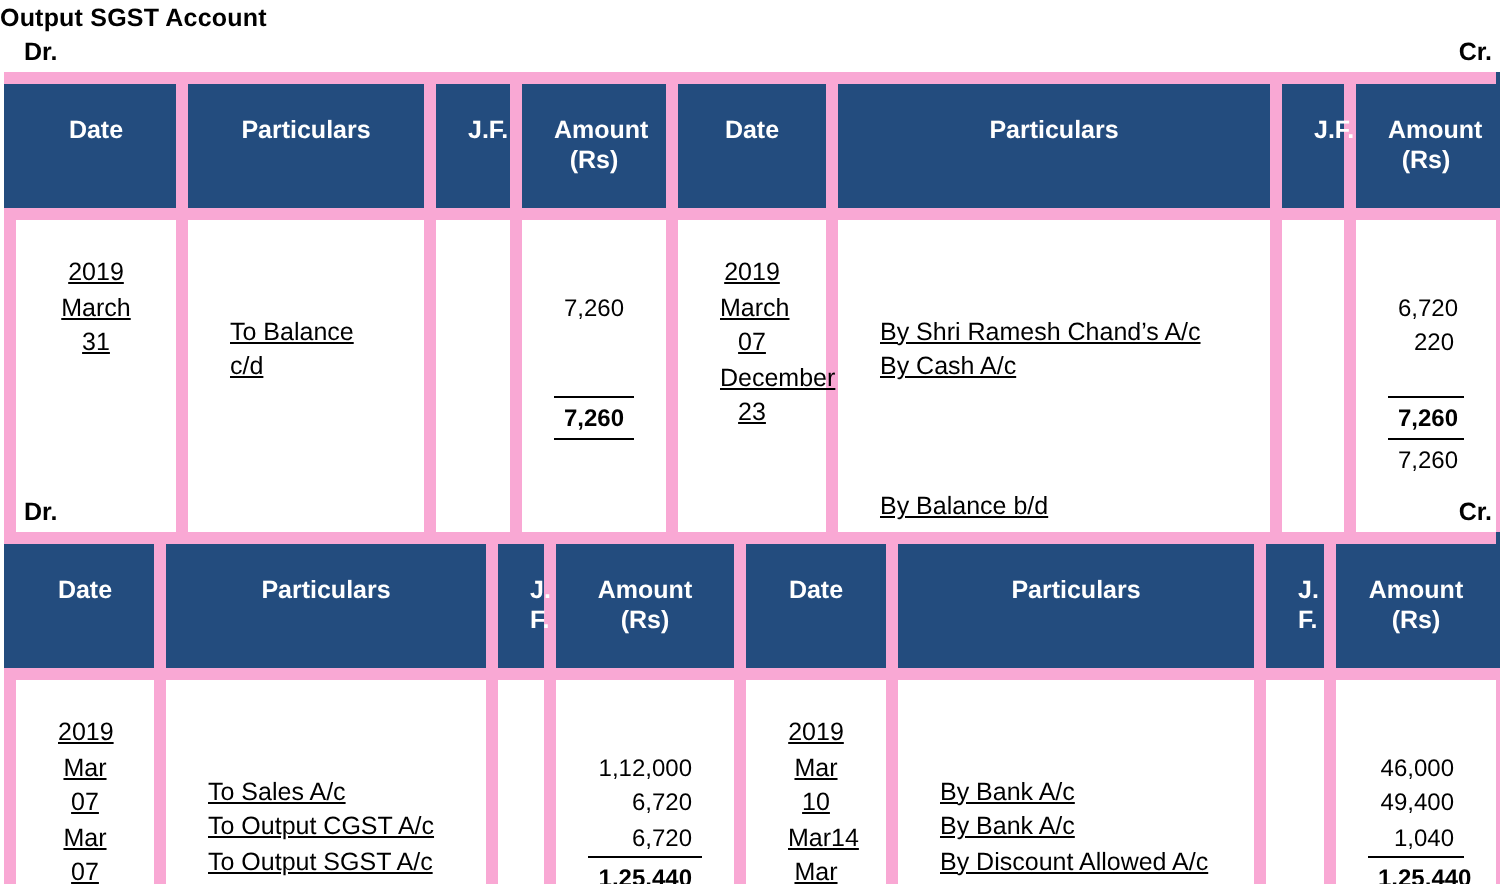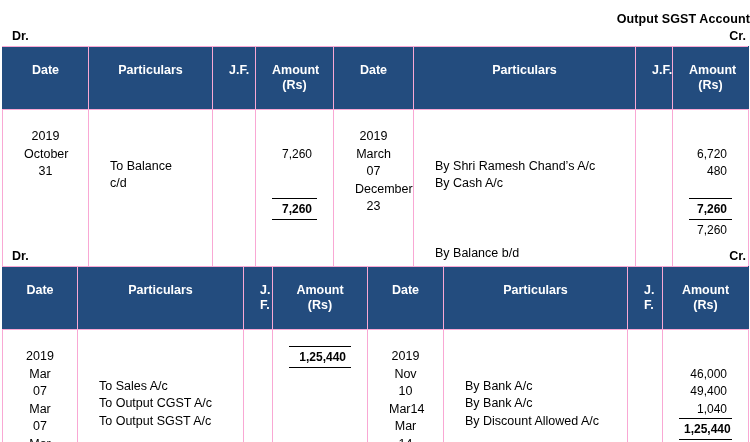--- a/index.html
+++ b/index.html
@@ -19,48 +19,48 @@
     width: 750px;
     height: 442px;
   }
 
   
   .account-block { position: absolute; left: 0; width: 750px; }
   #block-1 { top: 0; }
   #block-2 { top: 248px; }
 
   .account-title {
-    text-align: right;
+    text-align: left;
     font-size: 12.5px;
     font-weight: bold;
     letter-spacing: 0.1px;
     line-height: 14px;
     height: 16px;
-    padding-top: 12px;
+    padding-top: 2px;
   }
 
   .drcr-row {
     position: relative;
     height: 18px;
     font-size: 12.5px;
     font-weight: bold;
   }
   .dr-label { position: absolute; left: 12px; top: 1px; }
   .cr-label { position: absolute; right: 4px; top: 1px; }
 
   
   table.ledger {
     border-collapse: collapse;
     table-layout: fixed;
     width: 746px;
     margin-left: 2px;
     border: 1.4px solid #000;
   }
   table.ledger td, table.ledger th {
-    border: 1px solid #f9a8d4;
+    border: 6px solid #f9a8d4;
     padding: 16px;
     vertical-align: top;
     font-size: 12.5px;
   }
 
   thead th {
     background: #234C7E;
     color: #ffffff;
     font-weight: bold;
     text-align: center;
@@ -112,21 +112,21 @@
     height: 20px;
     vertical-align: middle;
     padding-top: 0;
   }
   td.amt-after {
     border-top: 1.3px solid #000 !important;
     height: 22px;
     vertical-align: middle;
     padding-top: 0;
   }
-  .lines span { display: block; }
+  .lines span { display: block; text-decoration: underline; }
   .blankline { display: block; height: 17.5px; }
 </style>
 </head>
 <body>
 
 <div class="page">
 
   <div class="account-block" id="block-1">
 
     <div class="account-title">Output SGST Account</div>
@@ -164,21 +164,21 @@
             <span>(Rs)</span>
           </th>
         </tr>
       </thead>
       <tbody>
         <tr class="tall-1">
 
           <td>
             <div class="cell-inner c-date lines">
               <span>2019</span>
-              <span>October 31</span>
+              <span>March 31</span>
               <span class="blankline"></span>
               <span class="blankline"></span>
               <span class="blankline"></span>
               <span class="blankline"></span>
               <span></span>
             </div>
           </td>
 
           <td>
             <div class="cell-inner c-part lines">
@@ -246,21 +246,21 @@
             </div>
           </td>
 
           <td class="amount-host">
             <table class="amt">
               <tbody>
                   <tr>
                     <td class="amt-entries">
                 <span class="blankline"></span>
                 <span style="display:block">6,720</span>
-                <span style="display:block">480</span>
+                <span style="display:block">220</span>
                 <span class="blankline"></span>
               </td>
                   </tr>
               <tr>
                     <td class="amt-total">7,260</td>
                   </tr>
               <tr>
                     <td class="amt-after">7,260</td>
                   </tr>
             </tbody>
@@ -338,31 +338,39 @@
           <td>
             <div class="cell-inner c-jf lines">
               <span class="blankline"></span>
               <span></span>
             </div>
           </td>
 
           <td class="amount-host">
             <table class="amt">
               <tbody>
+                  <tr>
+                    <td class="amt-entries">
+                <span class="blankline"></span>
+                <span style="display:block">1,12,000</span>
+                <span style="display:block">6,720</span>
+                <span style="display:block">6,720</span>
+              </td>
+                  </tr>
               <tr>
                     <td class="amt-total">1,25,440</td>
                   </tr>
             </tbody>
               </table>
           </td>
 
           <td>
             <div class="cell-inner c-date lines">
               <span>2019</span>
-              <span>Nov 10</span>
+              <span>Mar 10</span>
               <span>Mar14</span>
               <span>Mar 14</span>
             </div>
           </td>
 
           <td>
             <div class="cell-inner c-part lines">
               <span class="blankline"></span>
               <span>By Bank A/c</span>
               <span>By Bank A/c</span>

